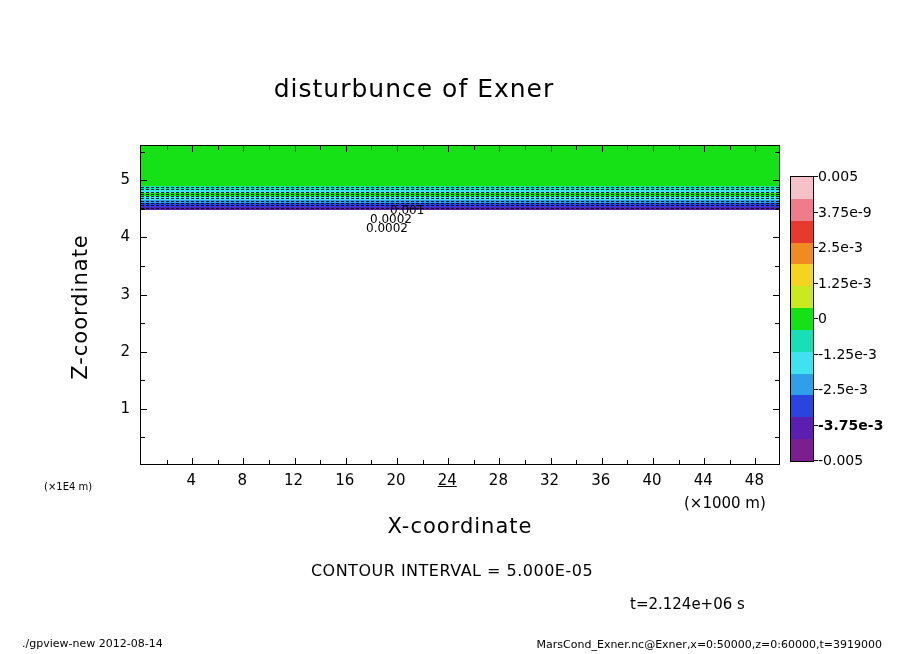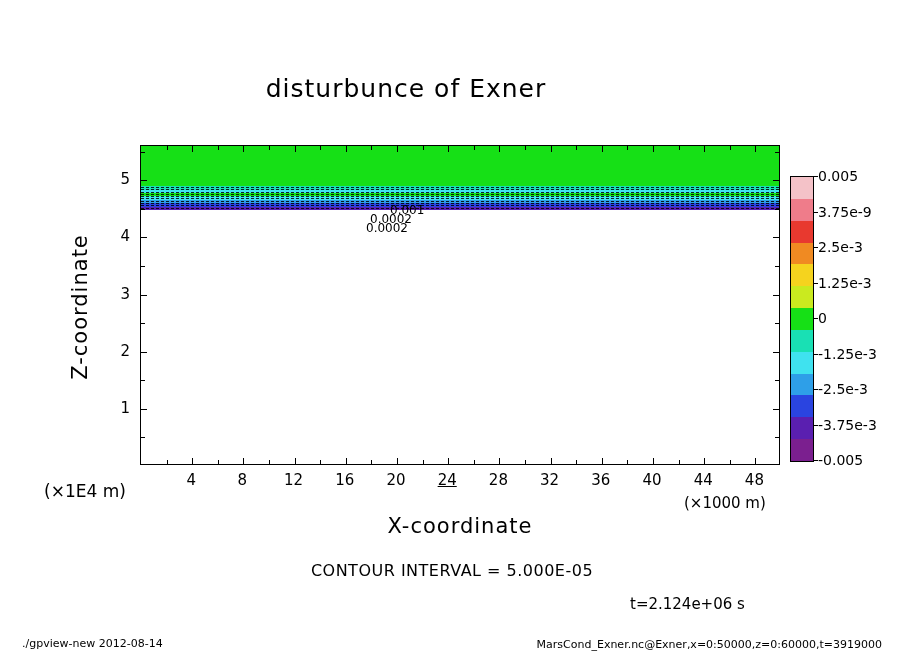--- a/index.html
+++ b/index.html
@@ -12,21 +12,21 @@
     height: 654px;
     position: relative;
     font-family: "DejaVu Sans", sans-serif;
     color: #000000;
     overflow: hidden;
   }
   .abs { position: absolute; }
 
   
   #chart-title {
-    left: 4px; top: 74px; width: 804px;
+    left: 12px; top: 74px; width: 804px;
     text-align: center;
     font-size: 25px;
     letter-spacing: 1px;
   }
 
   
   #plot-frame {
     left: 140px; top: 145px;
     width: 640px; height: 320px;
     border: 1px solid #000000;
@@ -82,21 +82,21 @@
   #y-axis-title {
     left: -40px; top: 295px;
     width: 240px;
     text-align: center;
     font-size: 21px;
     letter-spacing: 1px;
     transform: rotate(-90deg);
   }
   #x-unit-left {
     left: 44px; top: 481px;
-    font-size: 17px;
+    font-size: 10px;
   }
   #x-unit-right {
     left: 684px; top: 494px;
     font-size: 15px;
   }
 
   
   #colorbar {
     left: 790px; top: 176px;
     width: 22px; height: 284px;
@@ -315,21 +315,21 @@
     <div class="cb-label" style="top: 247px;">2.5e-3</div>
     <div class="cb-tick" style="top: 247px;"></div>
     <div class="cb-label" style="top: 282.5px;">1.25e-3</div>
     <div class="cb-tick" style="top: 282.5px;"></div>
     <div class="cb-label" style="top: 318px;">0</div>
     <div class="cb-tick" style="top: 318px;"></div>
     <div class="cb-label" style="top: 353.5px;">-1.25e-3</div>
     <div class="cb-tick" style="top: 353.5px;"></div>
     <div class="cb-label" style="top: 389px;">-2.5e-3</div>
     <div class="cb-tick" style="top: 389px;"></div>
-    <div class="cb-label" style="top: 424.5px;">-3.75e-3</div>
+    <div class="cb-label" style="top: 424.5px; font-weight: bold;">-3.75e-3</div>
     <div class="cb-tick" style="top: 424.5px;"></div>
     <div class="cb-label" style="top: 460px;">-0.005</div>
     <div class="cb-tick" style="top: 460px;"></div>
   </div>
 
 <div class="abs" id="contour-interval">CONTOUR INTERVAL = 5.000E-05</div>
 <div class="abs" id="time-stamp">t=2.124e+06 s</div>
 <div class="abs" id="footer-left">./gpview-new  2012-08-14</div>
 <div class="abs" id="footer-right">MarsCond_Exner.nc@Exner,x=0:50000,z=0:60000,t=3919000</div>
 

